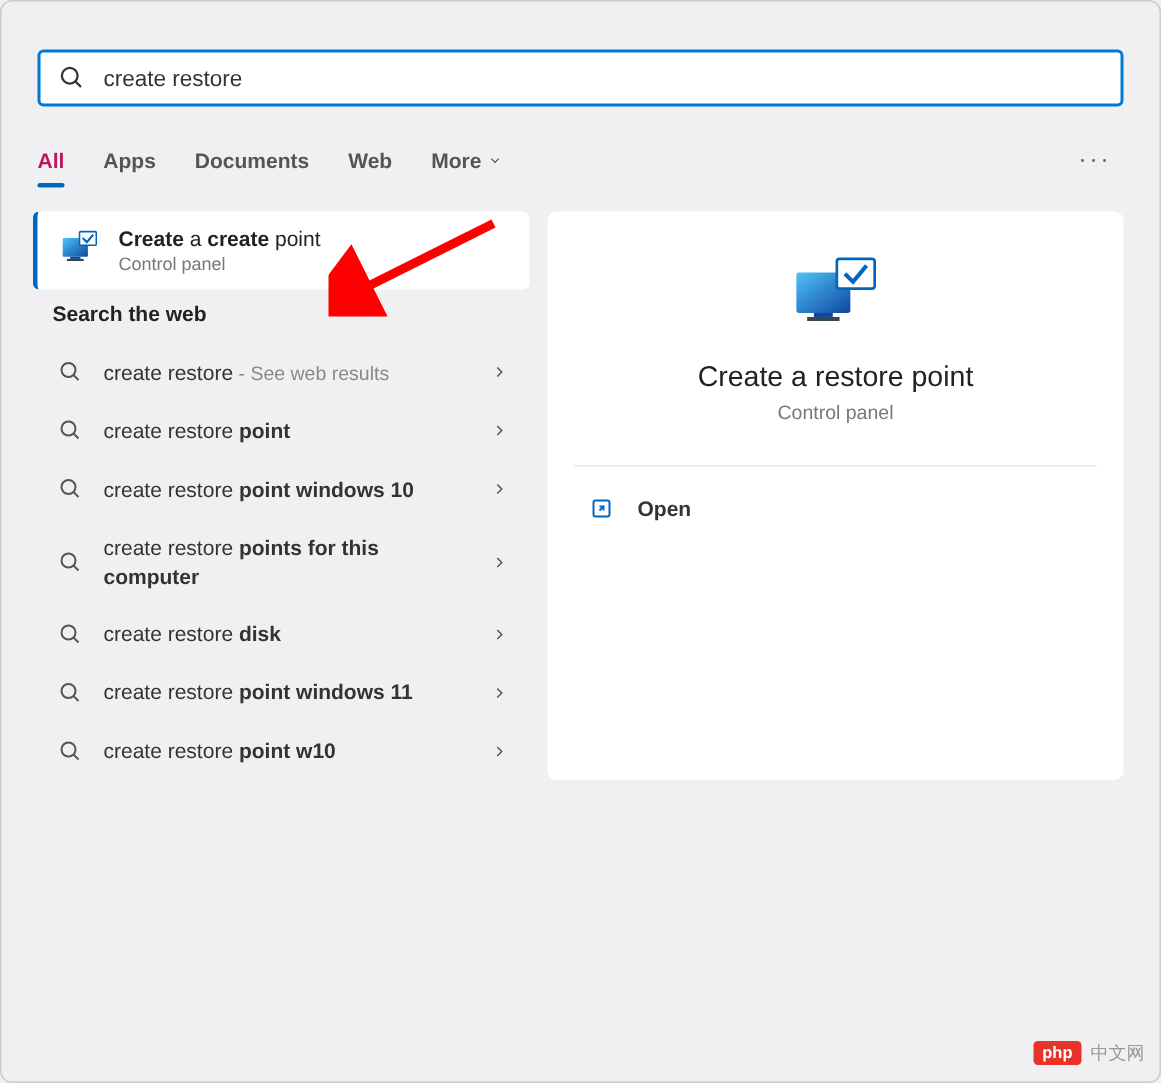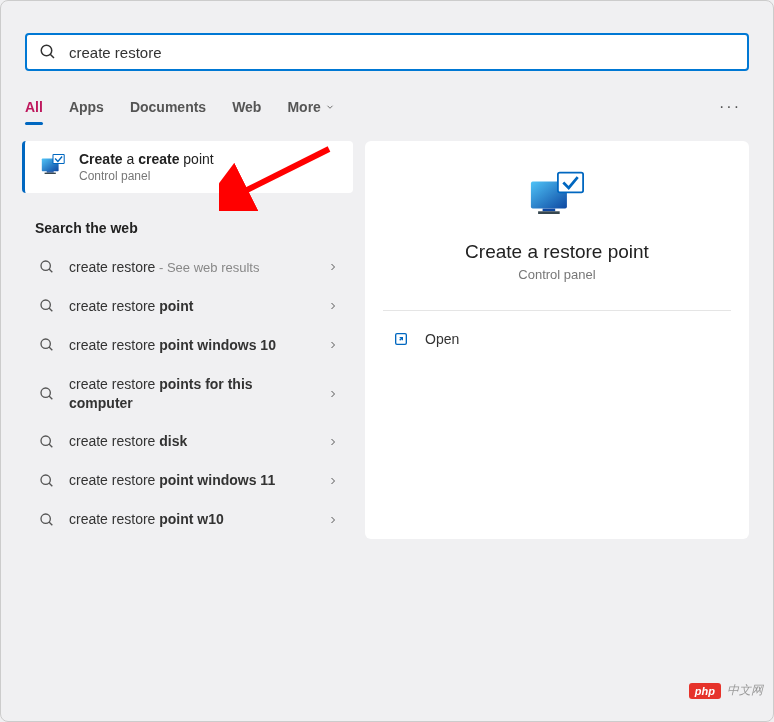--- a/index.html
+++ b/index.html
@@ -22,40 +22,40 @@
     
     .section-header { font-size: 14px; font-weight: 600; color: #222; margin-bottom: 12px; padding-left: 10px; }
     
     .best-match-item { background: #fff; border-radius: 4px; padding: 10px 14px; display: flex; align-items: center; gap: 12px; border-left: 3px solid #0067c0; margin-left: -3px; position: relative; }
     .bm-icon { width: 28px; height: 28px; position: relative; }
     .monitor-svg { width: 28px; height: 28px; }
     .bm-text .title { font-size: 14px; color: #222; }
     .bm-text .title b { font-weight: 700; }
     .bm-text .sub { font-size: 12px; color: #777; margin-top: 2px; }
     
-    .web-list { margin-top: 27px; }
+    .web-list { margin-top: 8px; }
     .web-item { display: flex; align-items: center; padding: 10px 14px; cursor: pointer; gap: 14px; }
     .web-item .srch-ico { width: 16px; height: 16px; fill: none; stroke: #555; stroke-width: 2; flex-shrink: 0; }
     .web-item .label { flex: 1; font-size: 14px; color: #333; line-height: 1.35; }
     .web-item .label b { font-weight: 600; }
     .web-item .label .hint { font-size: 13px; color: #888; }
     .web-item .chev { width: 12px; height: 12px; fill: none; stroke: #555; stroke-width: 2; flex-shrink: 0; }
     
     .preview-icon { display: flex; justify-content: center; margin-bottom: 18px; }
     .preview-title { text-align: center; font-size: 19px; color: #222; }
     .preview-sub { text-align: center; font-size: 13px; color: #777; margin-top: 4px; }
     .divider { height: 1px; background: #e5e5e5; margin: 28px 0 16px; }
-    .action-row { display: flex; align-items: center; gap: 16px; padding: 4px 10px; cursor: pointer; }
+    .action-row { display: flex; align-items: center; gap: 16px; padding: 4px 10px; cursor: pointer; font-weight: bold; }
     .action-row svg { width: 16px; height: 16px; fill: none; stroke: #0067c0; stroke-width: 2; }
     .action-row span { font-size: 14px; color: #333; }
     
     .arrow { position: absolute; left: 218px; top: 140px; pointer-events: none; }
     .arrow svg { width: 120px; height: 70px; }
     
-    .watermark { position: absolute; right: 10px; bottom: 22px; display: flex; align-items: center; gap: 6px; font-style: italic; }
+    .watermark { position: absolute; right: 10px; bottom: 10px; display: flex; align-items: flex-start; gap: 6px; }
     .watermark .badge { background: #e6332b; color: #fff; font-size: 11px; font-weight: bold; padding: 2px 6px; border-radius: 3px; }
     .watermark .txt { font-size: 12px; color: #999; }
   </style>
 </head>
 <body>
 
 <div class="search-bar">
   <svg viewBox="0 0 24 24">
       <circle cx="10" cy="10" r="7"></circle>
       <line x1="20" y1="20" x2="15" y2="15"></line>

